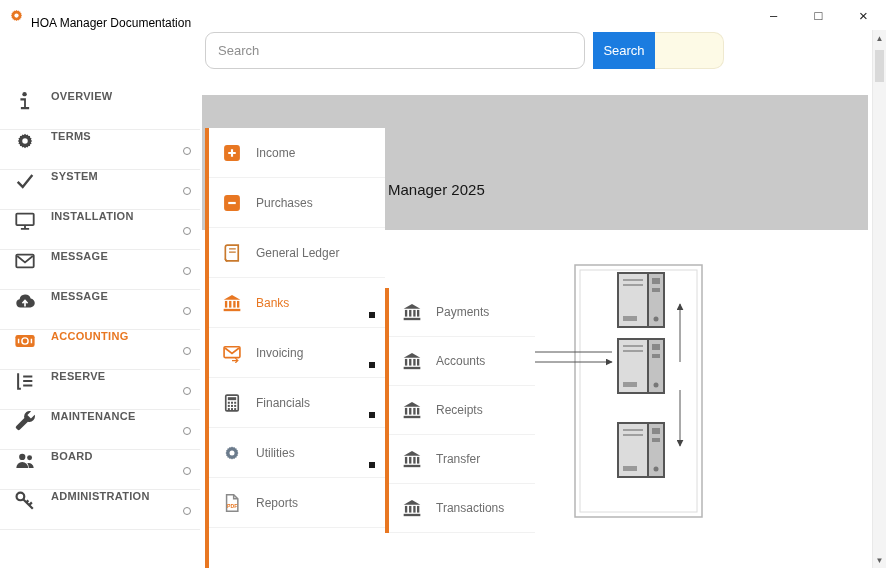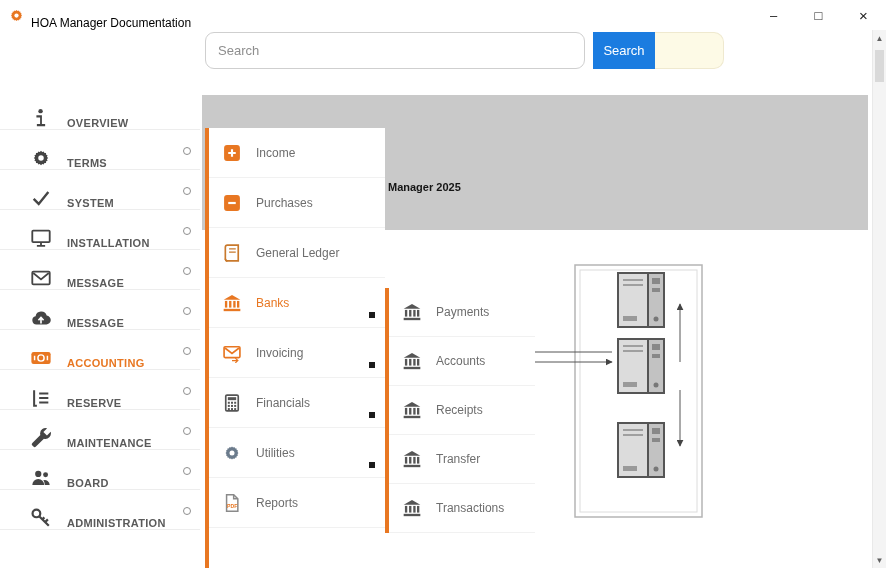--- a/index.html
+++ b/index.html
@@ -34,27 +34,27 @@
     position:absolute; left:655px; top:32px; width:69px; height:37px; box-sizing:border-box;
     background:var(--search-tail,#FDFAE6); border:1px solid #efe9cf; border-left:none;
     border-radius:0 10px 10px 0; z-index:9;
   }
 
   
   .content-header {
     position:absolute; left:202px; top:95px; width:666px; height:135px;
     background:var(--header-bg,#C9C9C9); z-index:5;
   }
-  .page-title { position:absolute; left:186px; top:86px; margin:0; font-size:11px; font-weight:700; color:#151515; }
+  .page-title { position:absolute; left:186px; top:86px; margin:0; font-size:15px; font-weight:400; color:#151515; }
   .diagram { position:absolute; left:430px; top:258px; z-index:5; }
   .laptop { position:absolute; left:272px; top:524px; z-index:5; }
 
   
   .sidebar { position:absolute; left:0; top:90px; width:200px; bottom:0; background:#fff; z-index:20; }
-  .side-item { height:40px; box-sizing:border-box; border-bottom:1px solid #ededed; display:flex; align-items:flex-end; padding-left:30px; position:relative; background:#fff; cursor:pointer; }
+  .side-item { height:40px; box-sizing:border-box; border-bottom:1px solid #ededed; display:flex; align-items:flex-start; padding-left:14px; position:relative; background:#fff; cursor:pointer; }
   .side-icon { width:22px; height:22px; flex:0 0 22px; margin-right:15px; color:#454545; }
   .side-label { font-size:11px; font-weight:700; color:#5a5a5a; letter-spacing:.3px; }
   .side-item.active .side-icon, .side-item.active .side-label { color:var(--accent,#E87722); }
   .side-item.has-submenu::after {
     content:""; position:absolute; right:9px; top:17px; width:6px; height:6px;
     border:1.3px solid #8f8f8f; border-radius:50%;
   }
 
   
   .menu2 { position:absolute; left:205px; top:128px; width:180px; height:510px; background:#fff; border-left:4px solid var(--accent,#E87722); box-sizing:border-box; z-index:30;text-align:center; }

